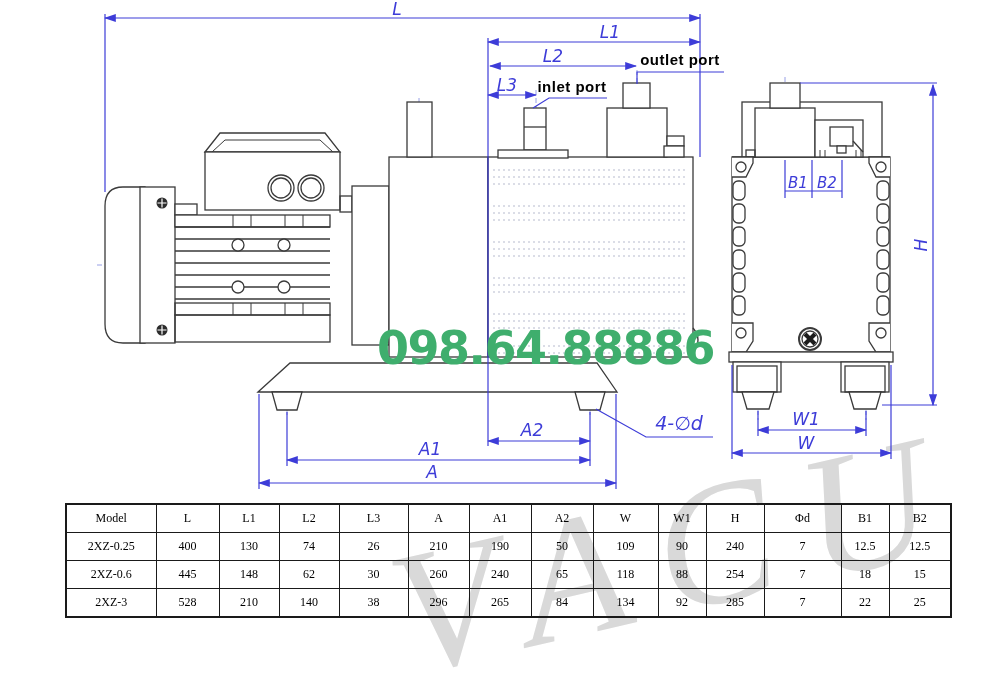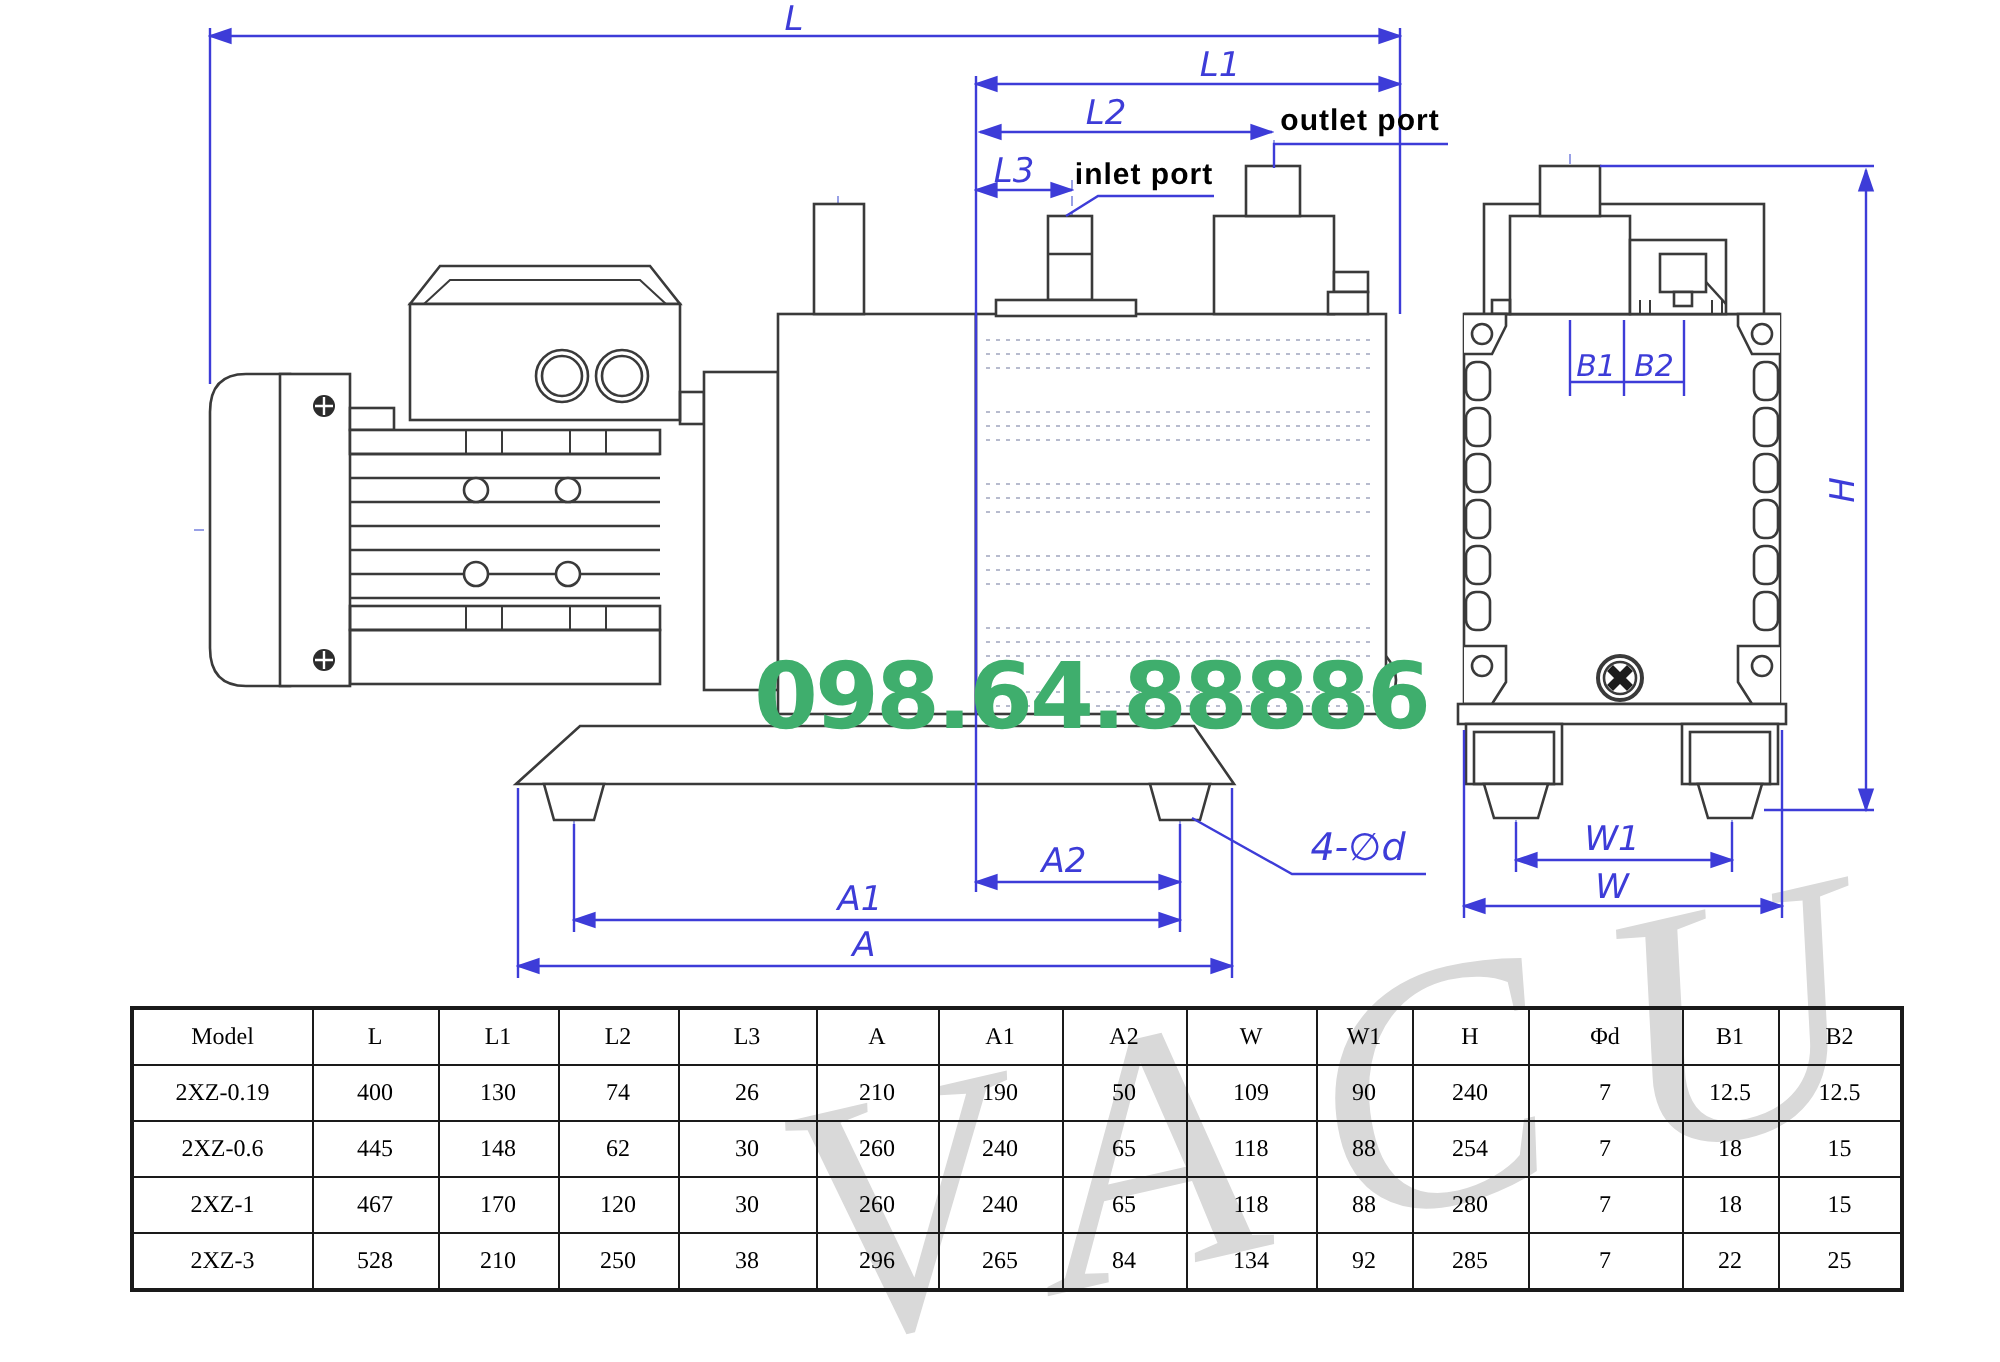--- a/index.html
+++ b/index.html
@@ -264,21 +264,21 @@
           <th>W</th>
           <th>W1</th>
           <th>H</th>
           <th>Φd</th>
           <th>B1</th>
           <th>B2</th>
         </tr>
       </thead>
     <tbody id="dim-body">
         <tr>
-          <td>2XZ-0.19</td>
+          <td>2XZ-0.25</td>
           <td>400</td>
           <td>130</td>
           <td>74</td>
           <td>26</td>
           <td>210</td>
           <td>190</td>
           <td>50</td>
           <td>109</td>
           <td>90</td>
           <td>240</td>
@@ -296,40 +296,24 @@
           <td>240</td>
           <td>65</td>
           <td>118</td>
           <td>88</td>
           <td>254</td>
           <td>7</td>
           <td>18</td>
           <td>15</td>
         </tr>
         <tr>
-          <td>2XZ-1</td>
-          <td>467</td>
-          <td>170</td>
-          <td>120</td>
-          <td>30</td>
-          <td>260</td>
-          <td>240</td>
-          <td>65</td>
-          <td>118</td>
-          <td>88</td>
-          <td>280</td>
-          <td>7</td>
-          <td>18</td>
-          <td>15</td>
-        </tr>
-        <tr>
           <td>2XZ-3</td>
           <td>528</td>
           <td>210</td>
-          <td>250</td>
+          <td>140</td>
           <td>38</td>
           <td>296</td>
           <td>265</td>
           <td>84</td>
           <td>134</td>
           <td>92</td>
           <td>285</td>
           <td>7</td>
           <td>22</td>
           <td>25</td>

